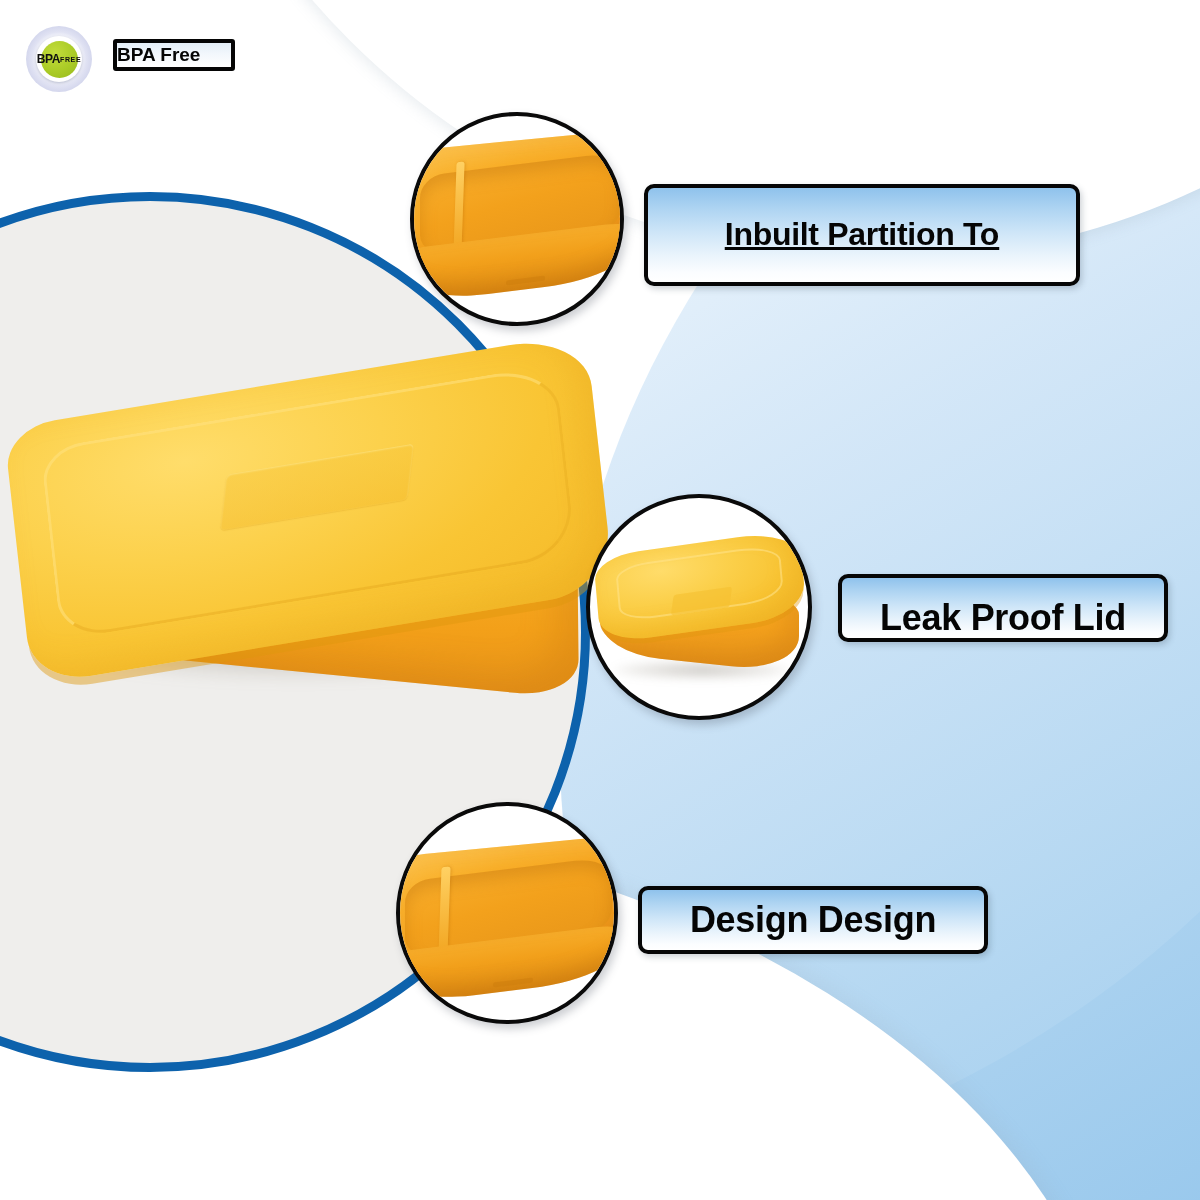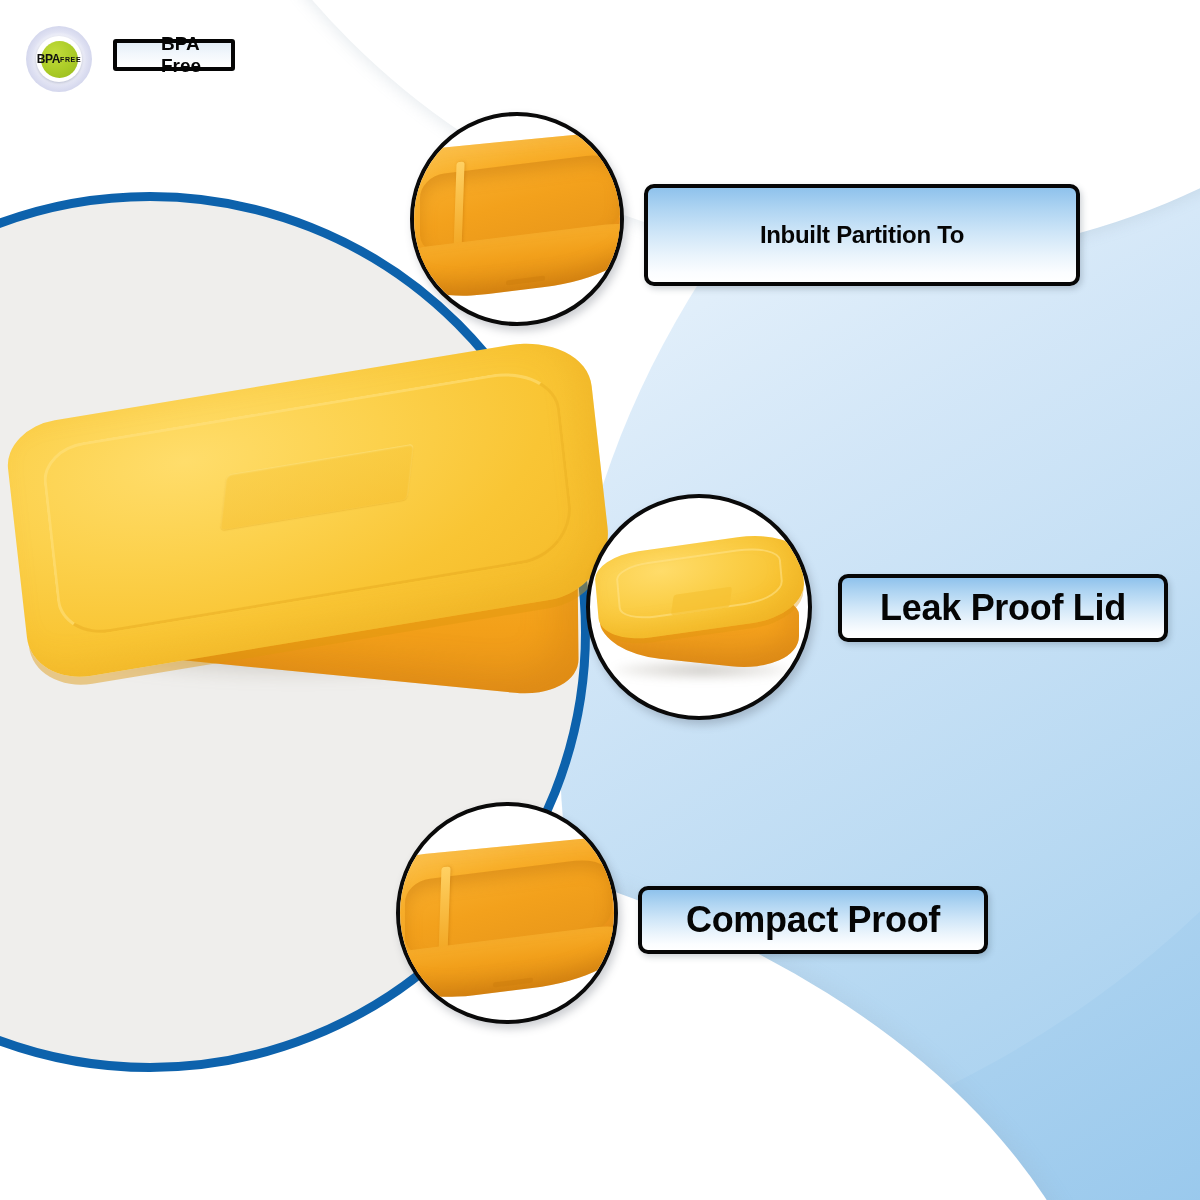--- a/index.html
+++ b/index.html
@@ -226,22 +226,22 @@
   }
   .callout span{
     color:#050505;
     font-weight:bold;
     text-align:center;
     line-height:1.12;
     letter-spacing:-.3px;
   }
 
   #callout-1{left:644px;top:184px;width:436px;height:102px;}
-  #callout-1 span{font-size:24px;}
-  #callout-2{left:838px;top:574px;width:330px;height:68px;}
+  #callout-1 span{font-size:32px;text-decoration:underline;}
+  #callout-2{left:838px;top:574px;width:330px;height:68px;align-items:flex-end;}
   #callout-2 span{font-size:36px;}
   #callout-3{left:638px;top:886px;width:350px;height:68px;}
   #callout-3 span{font-size:36px;}
 
   
   #bpa-seal{
     position:absolute;left:26px;top:26px;
     width:66px;height:66px;border-radius:50%;
     background:radial-gradient(circle at 50% 50%,
       rgba(255,255,255,0) 38%,
@@ -268,21 +268,21 @@
   #bpa-seal .seal-core .l1{font-size:12px;font-weight:bold;letter-spacing:-.4px;}
   #bpa-seal .seal-core .l2{font-size:7px;font-weight:bold;letter-spacing:.6px;margin-top:1px;}
 
   #bpa-tag{
     position:absolute;left:113px;top:39px;
     width:122px;height:32px;
     box-sizing:border-box;
     border:4px solid #050505;
     border-radius:3px;
     background:linear-gradient(180deg,#e4eef8 0%,#f2f7fc 45%,#ffffff 100%);
-    display:flex;align-items:center;justify-content:flex-start;padding-left:44px;
+    display:flex;align-items:center;justify-content:flex-start;
   }
   #bpa-tag span{font-size:19px;font-weight:bold;color:#050505;}
 </style>
 </head>
 <body>
 
 <div id="stage">
 
   <div class="swoosh swoosh-mid"></div>
   <div class="swoosh swoosh-lowblue"></div>
@@ -333,21 +333,21 @@
     <div class="tray thumb" style="left:-18px;top:40px;width:252px;height:176px;">
       <div class="tray-body"></div>
       <div class="tray-cavity"></div>
       <div class="tray-divider"></div>
       <div class="tray-rim"></div>
       <div class="tray-notch"></div>
     </div>
   </div>
 
   <div class="callout" id="callout-3">
-    <span>Compact Proof</span>
+    <span>Design Design</span>
   </div>
 
   <div id="bpa-seal">
     <div class="seal-ring">
       <div class="seal-core">
         <div class="l1">BPA</div>
         <div class="l2">FREE</div>
       </div>
     </div>
   </div>

